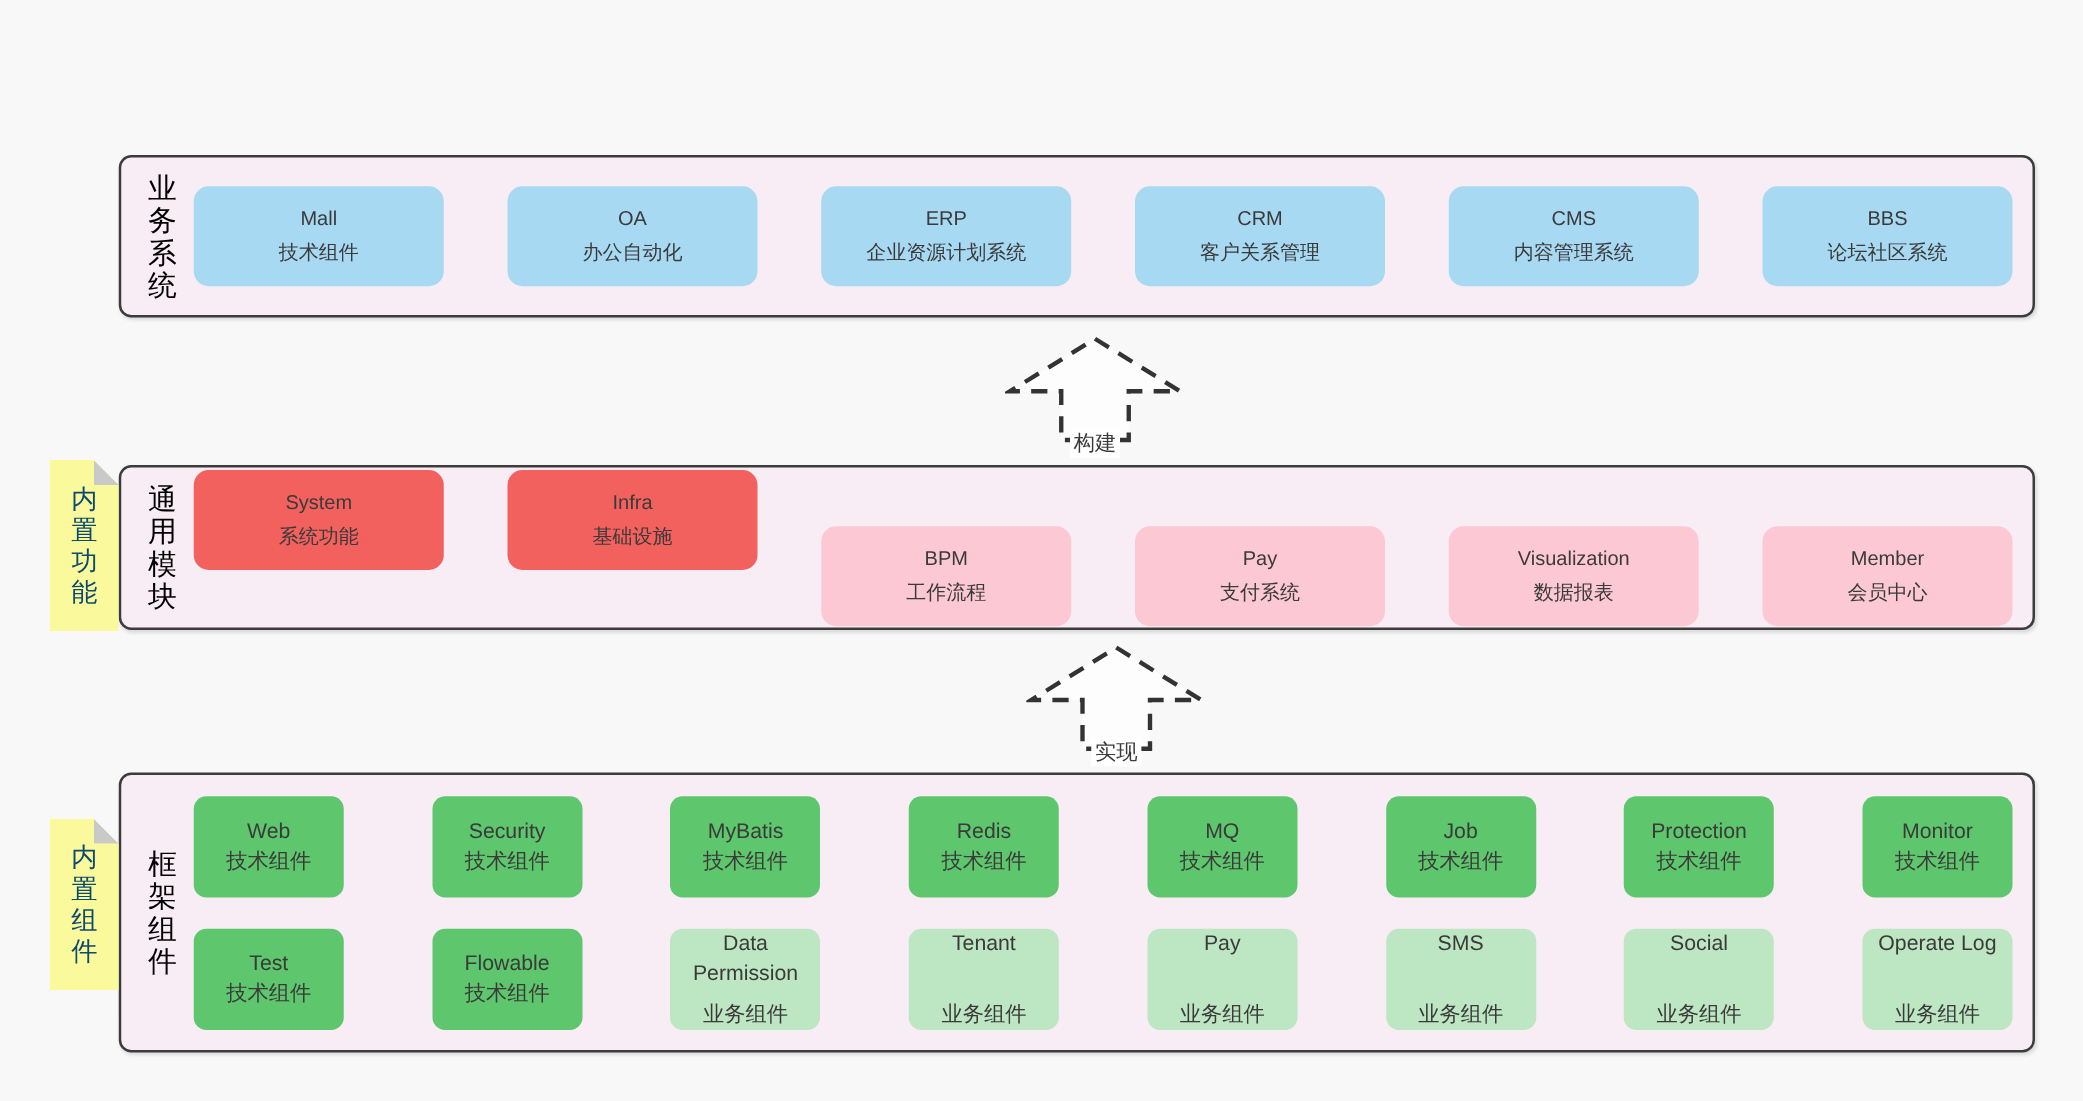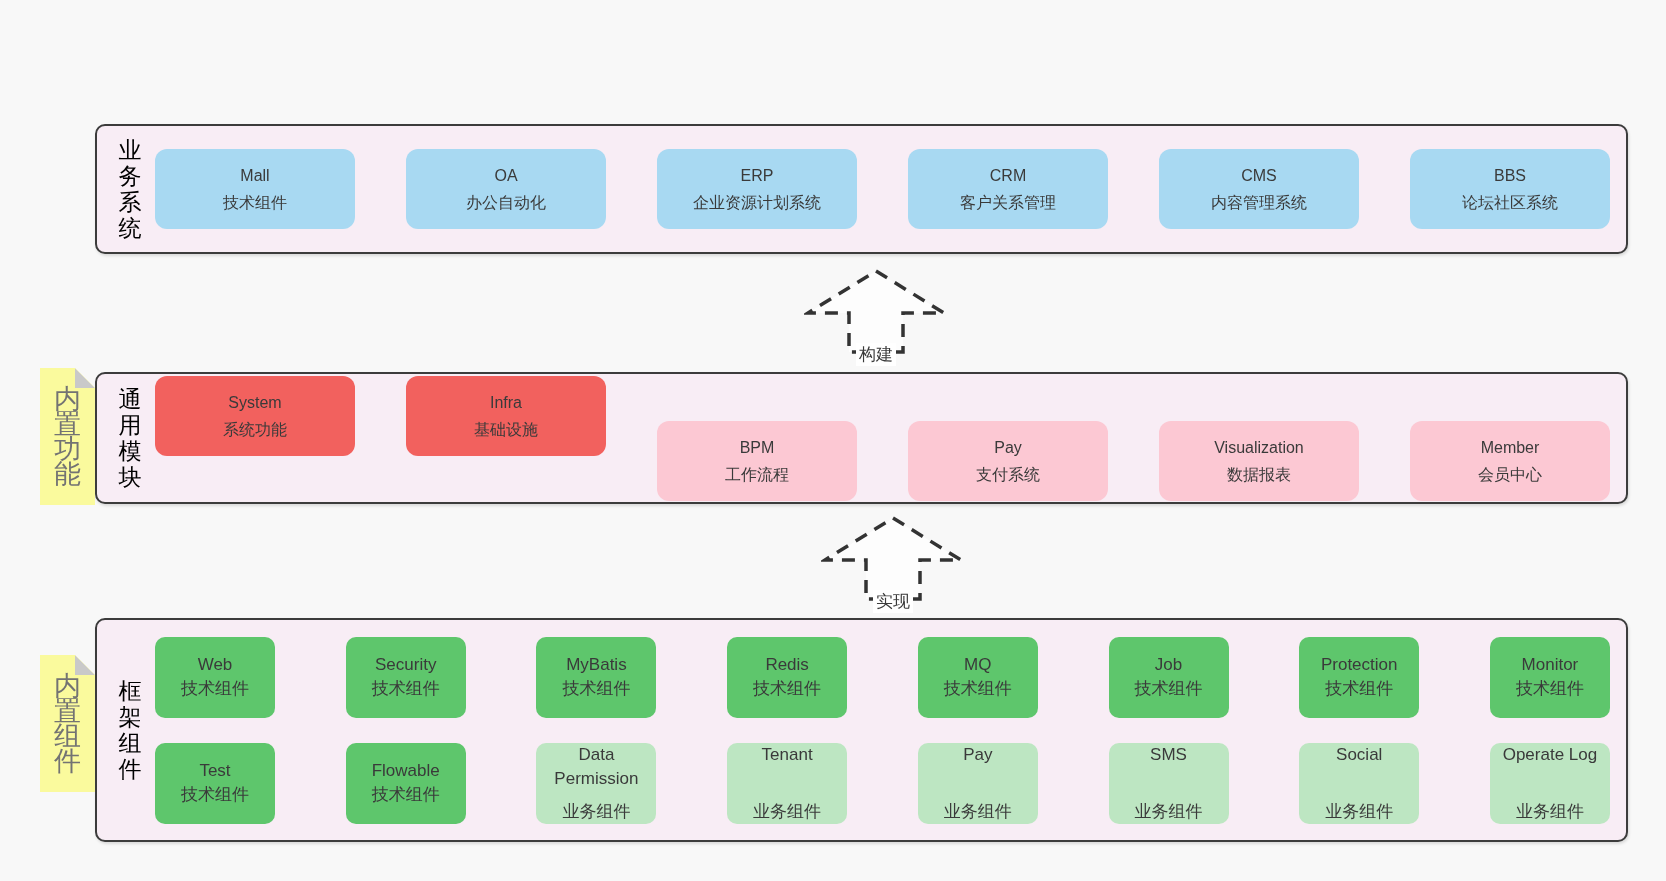--- a/index.html
+++ b/index.html
@@ -65,22 +65,22 @@
     z-index: 3;
   }
   .sticky-1 { top: 368px; }
   .sticky-2 { top: 655px; }
   .sticky .fold {
     position: absolute; top: 0; right: 0; width: 20px; height: 20px;
     background: var(--c-note-fold, #c9c9c9);
     clip-path: polygon(0 0, 100% 100%, 0 100%);
   }
   .sticky .vtext {
-    width: 1.05em; font-size: 27px; line-height: 25px;
-    word-break: break-all; text-align: center; color: #737373;
+    width: 1.05em; font-size: 21px; line-height: 25px;
+    word-break: break-all; text-align: center; color: #0c4a6e;
   }
 
   
   .arrow { position: absolute; width: 144px; height: 88px; z-index: 2; }
   .arrow-1 { left: 804px; top: 268px; }
   .arrow-2 { left: 821px; top: 515px; }
   .arrow svg { display: block; width: 100%; height: 100%; }
   .arrow .arrow-label {
     position: absolute; left: 50%; top: 36px; transform: translateX(-50%);
     background: #ffffff; padding: 0 3px; font-size: 17px; color: #3a3a3a;

